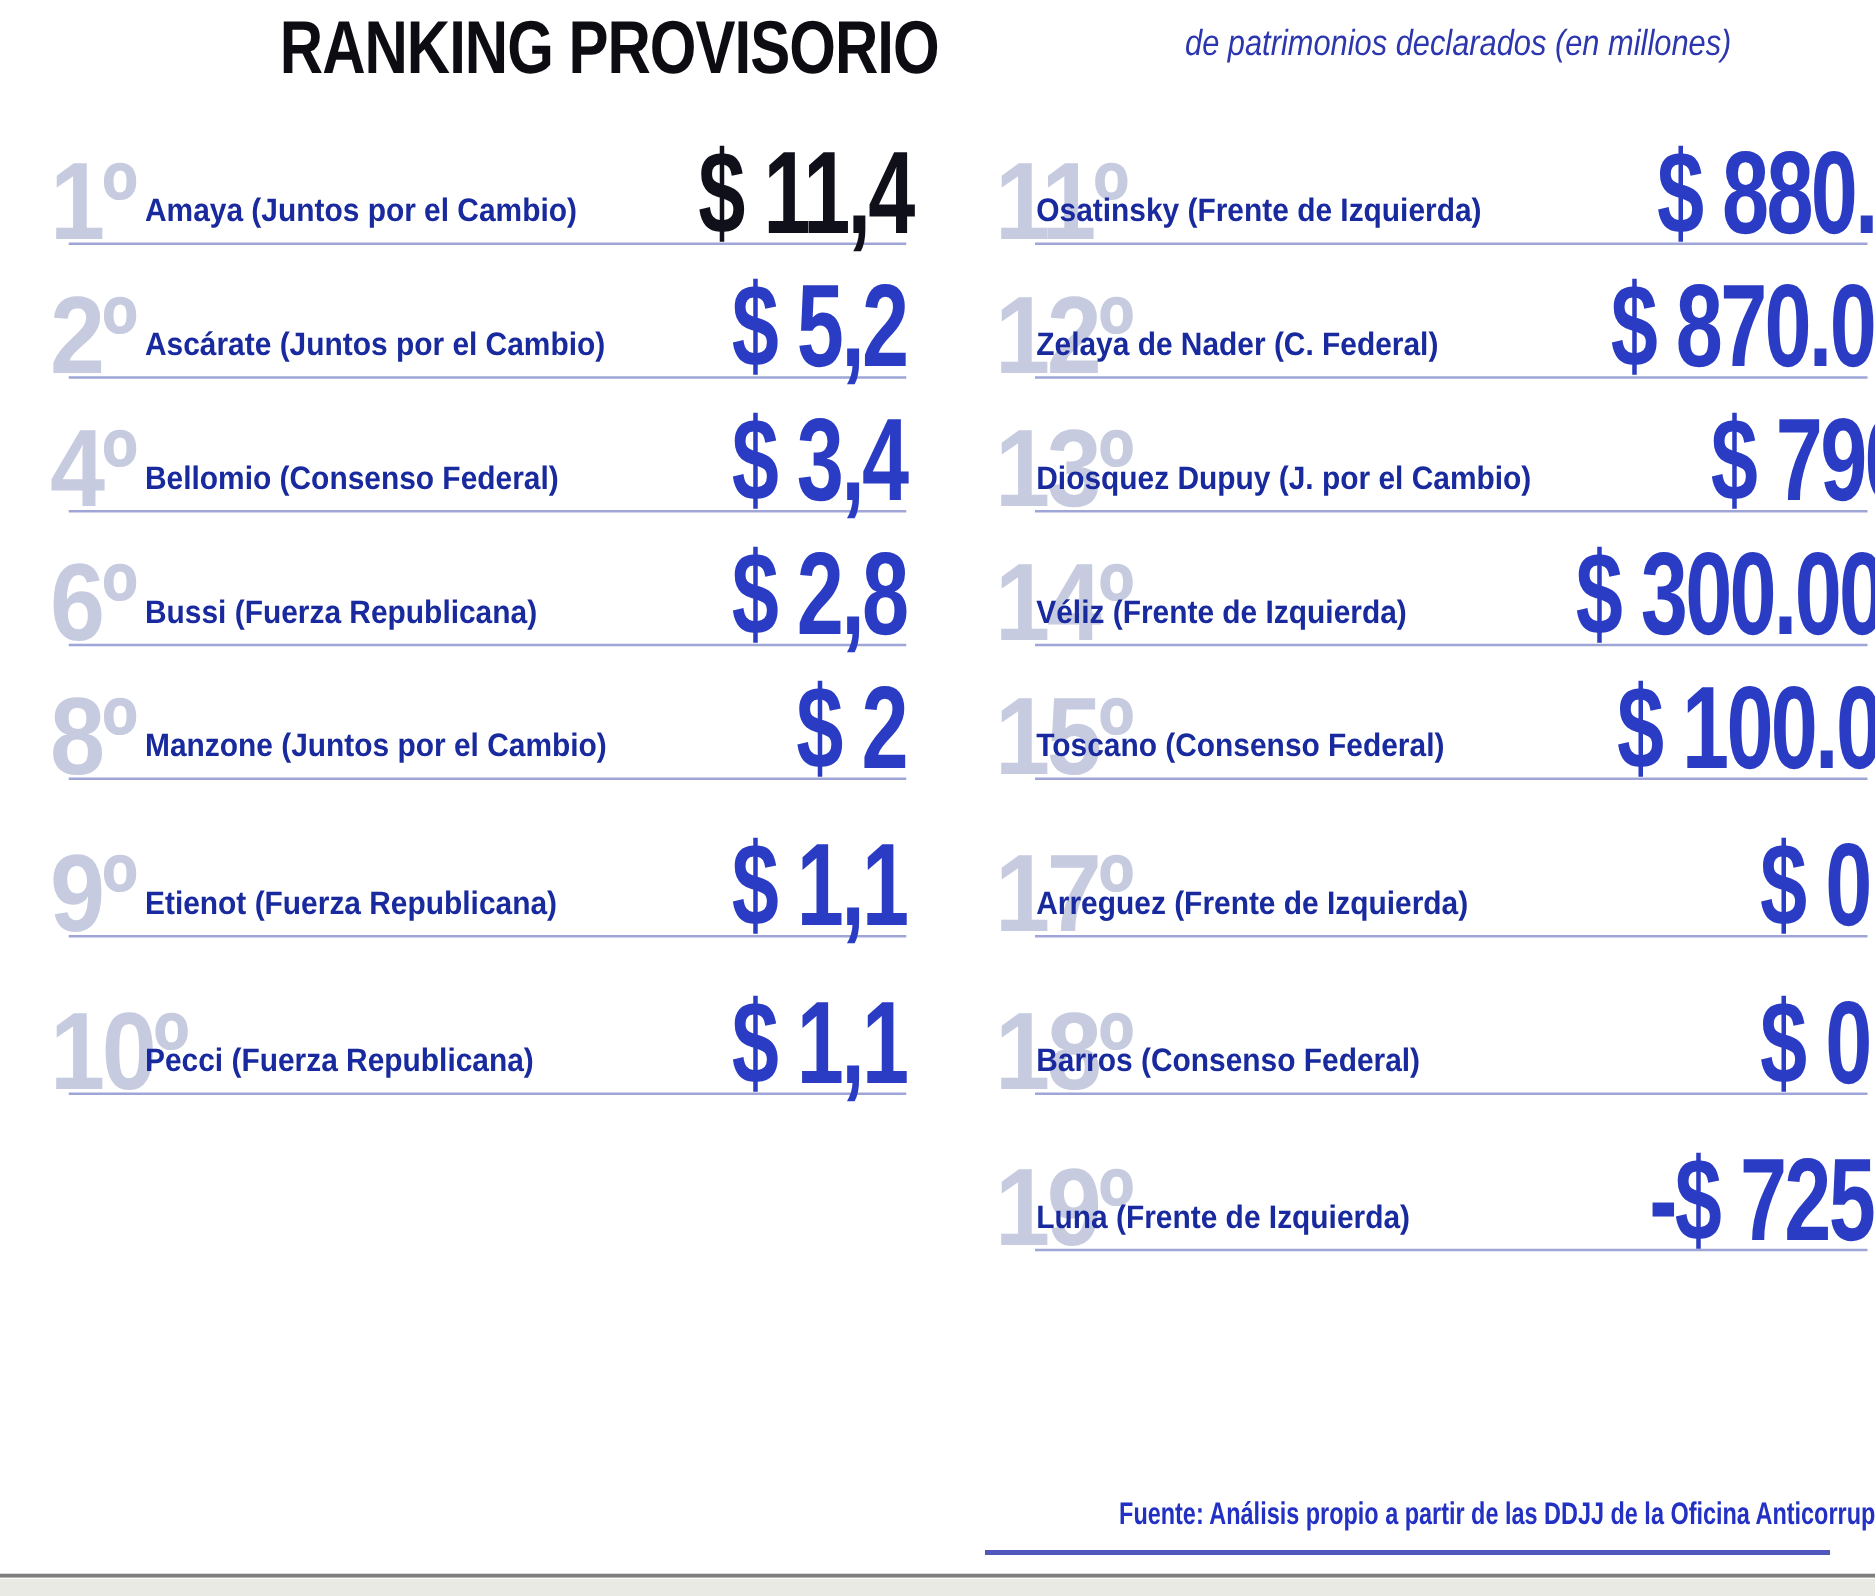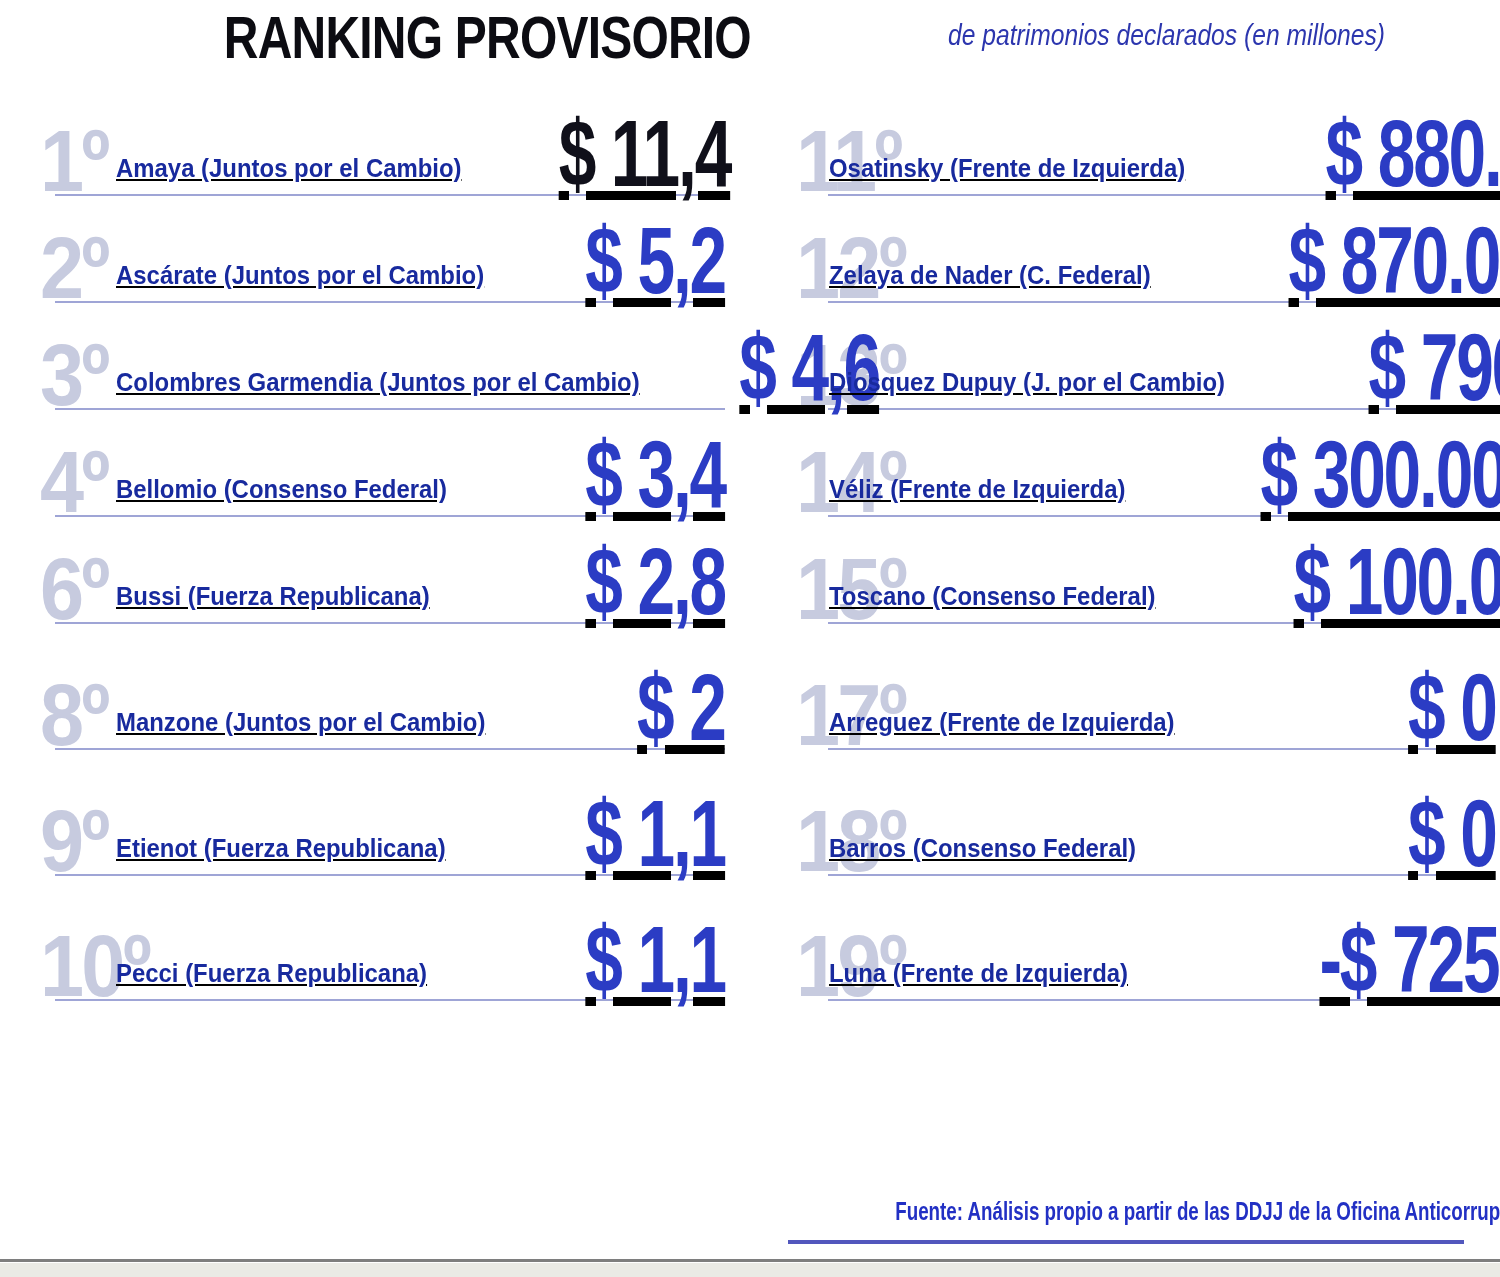--- a/index.html
+++ b/index.html
@@ -38,21 +38,20 @@
   .col { position: absolute; top: 89px; }
   #col-left  { left: 40px;  width: 685px; }
   #col-right { left: 748px; width: 700px; margin-left: 48px; }
 
   .row {
     position: relative;
     height: 107px;
     display: flex;
     align-items: flex-end;
     justify-content: space-between;
-    text-decoration: underline;
   }
   .row:nth-child(n+6) { height: 125.8px; gap: 48px; }
 
   .row::after {
     content: "";
     position: absolute; left: 15px; right: 0; bottom: 0;
     height: 2px; background: var(--separator);
   }
   .col-right .row::after { left: 32px; right: 2px; }
 
@@ -125,25 +124,20 @@
     <span class="name">Amaya (Juntos por el Cambio)</span>
     <span class="amount black">$ 11,4</span>
   </div>
 
   <div class="row">
     <span class="rank">2º</span>
     <span class="name">Ascárate (Juntos por el Cambio)</span>
     <span class="amount">$ 5,2</span>
   </div>
 
-  <div class="row">
-    <span class="rank">3º</span>
-    <span class="name">Colombres Garmendia (Juntos por el Cambio)</span>
-    <span class="amount">$ 4,6</span>
-  </div>
 
   <div class="row">
     <span class="rank">4º</span>
     <span class="name">Bellomio (Consenso Federal)</span>
     <span class="amount">$ 3,4</span>
   </div>
 
 
   <div class="row">
     <span class="rank">6º</span>

